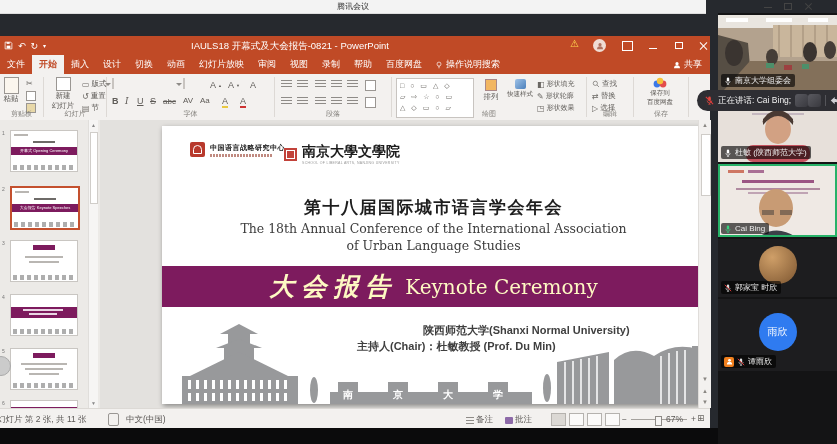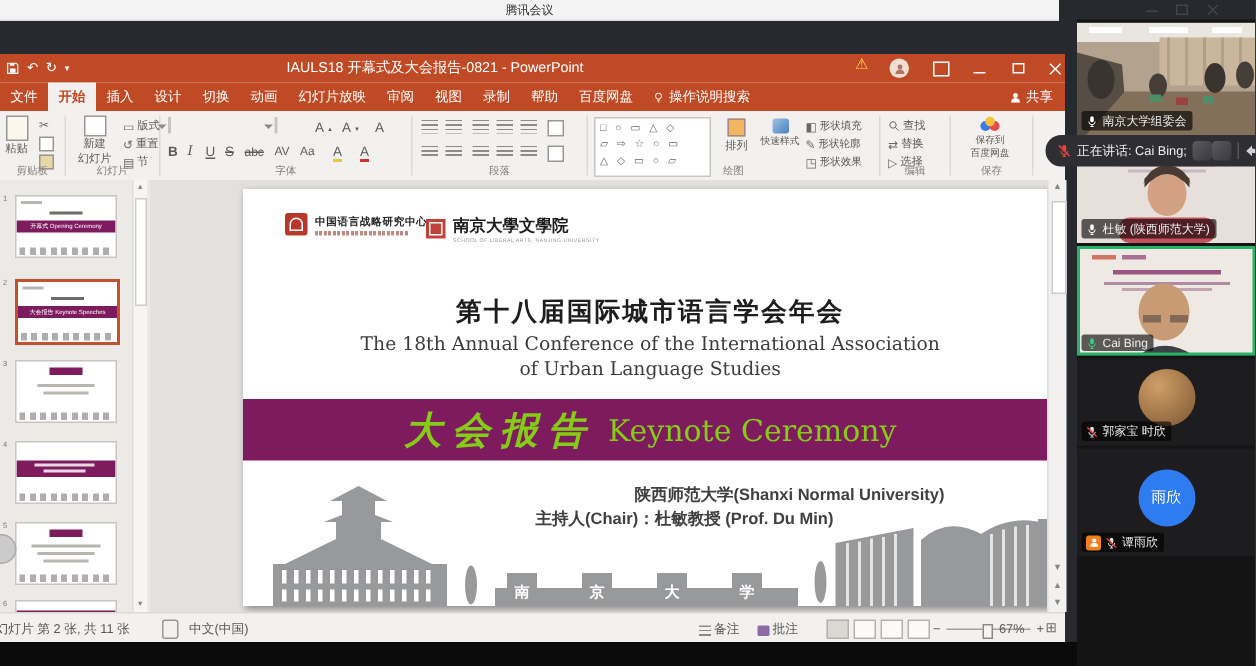--- a/index.html
+++ b/index.html
@@ -65,21 +65,21 @@
 
   .slide-area{left:100px;top:84px;width:598px;height:288px;background:#e3e1de;overflow:hidden}
   .vscroll{left:698px;top:84px;width:12px;height:288px;background:#f3f1ef;border-left:1px solid #e0ddda;font-size:6px;color:#8a8783;text-align:center}
   .vthumb{position:absolute;left:2px;width:8px;background:#fff;border:1px solid #cfccc8}
 
   .slide{position:absolute;left:62px;top:6px;width:543px;height:278px;background:#fff;box-shadow:1px 2px 5px rgba(0,0,0,.4)}
   .logo1ic{width:15px;height:15px;background:#b8392c;border-radius:2px;position:relative}
   .logo1ic:after{content:"";position:absolute;inset:3px;border:1px solid #fff;border-radius:50% 50% 0 0}
   .sealic{width:13px;height:13px;background:#c2423a;position:relative}
   .sealic:after{content:"";position:absolute;inset:2px;border:1px solid #fff}
-  .band{position:absolute;left:0;top:140px;width:543px;height:41px;background:#7d1b5e;color:#84cc16;display:flex;align-items:center;justify-content:center;gap:8px}
+  .band{position:absolute;left:0;top:140px;width:543px;height:41px;background:#7d1b5e;color:#fef9c3;display:flex;align-items:center;justify-content:center;gap:8px}
   .sky text{font-family:"Liberation Sans",sans-serif}
 
   .status{left:0;top:372px;width:710px;height:20px;background:#f3f1ef;border-top:1px solid #dcd9d5;color:#5a5755;font-size:8.5px}
   .viewic{width:13px;height:11px;border:1px solid #b5b2ae;background:#fbfaf9;margin-left:3px}
   .viewic.on{background:#dbd8d4}
   .sl-track{width:56px;height:1px;background:#a5a29e;position:relative;margin:0 4px}
   .sl-thumb{position:absolute;left:24px;top:-3px;width:5px;height:8px;background:#f6f5f4;border:1px solid #8d8a86}
 
   
   .bstrip{left:0;top:428px;width:718px;height:16px;background:#0b0b0c}
@@ -429,21 +429,21 @@
         <div class="fx" style="position:absolute;left:28px;top:16px;gap:5px">
           <span class="logo1ic"></span>
           <span>
             <div style="font-size:7px;font-weight:bold;color:#222;letter-spacing:.5px">中国语言战略研究中心</div>
             <div style="width:62px;height:3px;margin-top:1px;background:repeating-linear-gradient(90deg,#c08a80 0 2px,transparent 2px 3px)"></div>
           </span>
         </div>
         <div class="fx" style="position:absolute;left:122px;top:17px;gap:5px">
           <span class="sealic"></span>
           <span>
-            <div style="font-size:11px;font-weight:bold;color:#1c1c1c;font-family:'DejaVu Serif',serif">南京大學文學院</div>
+            <div style="font-size:14px;font-weight:bold;color:#1c1c1c;font-family:'DejaVu Serif',serif">南京大學文學院</div>
             <div style="font-size:3.5px;color:#999;letter-spacing:.3px">SCHOOL OF LIBERAL ARTS, NANJING UNIVERSITY</div>
           </span>
         </div>
 
         <div style="position:absolute;left:0;right:0;top:70px;text-align:center;font-size:17px;font-weight:bold;color:#1d1d1d;letter-spacing:1.5px">第十八届国际城市语言学会年会</div>
         <div style="position:absolute;left:0;right:0;top:95px;text-align:center;font-size:12.5px;color:#3c3c3c;font-family:'DejaVu Serif','Liberation Serif',serif">The 18th Annual Conference of the International Association</div>
         <div style="position:absolute;left:0;right:0;top:112px;text-align:center;font-size:12.5px;color:#3c3c3c;font-family:'DejaVu Serif','Liberation Serif',serif">of Urban Language Studies</div>
 
         <div class="band">
           <span style="font-size:25px;font-weight:bold;font-style:italic;font-family:'DejaVu Serif',serif;letter-spacing:7px">大会报告</span>

